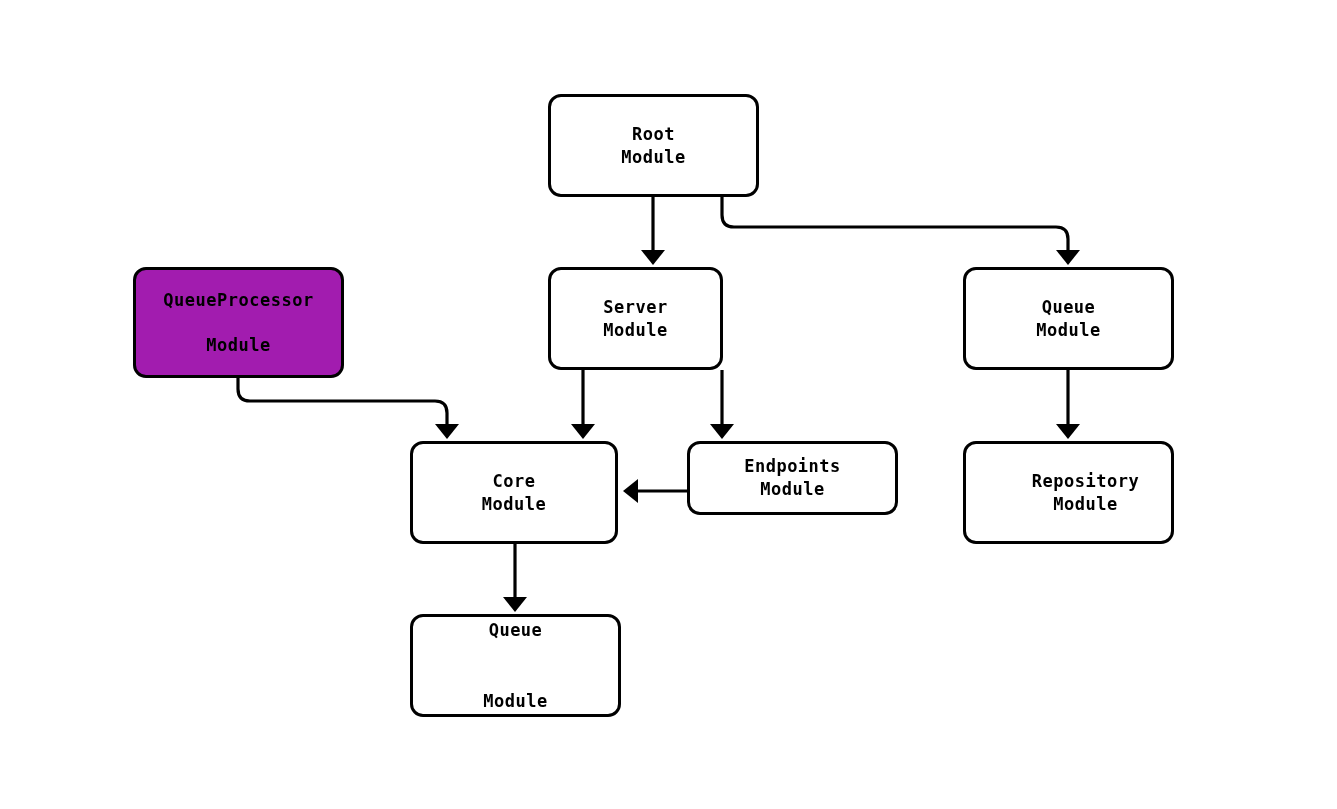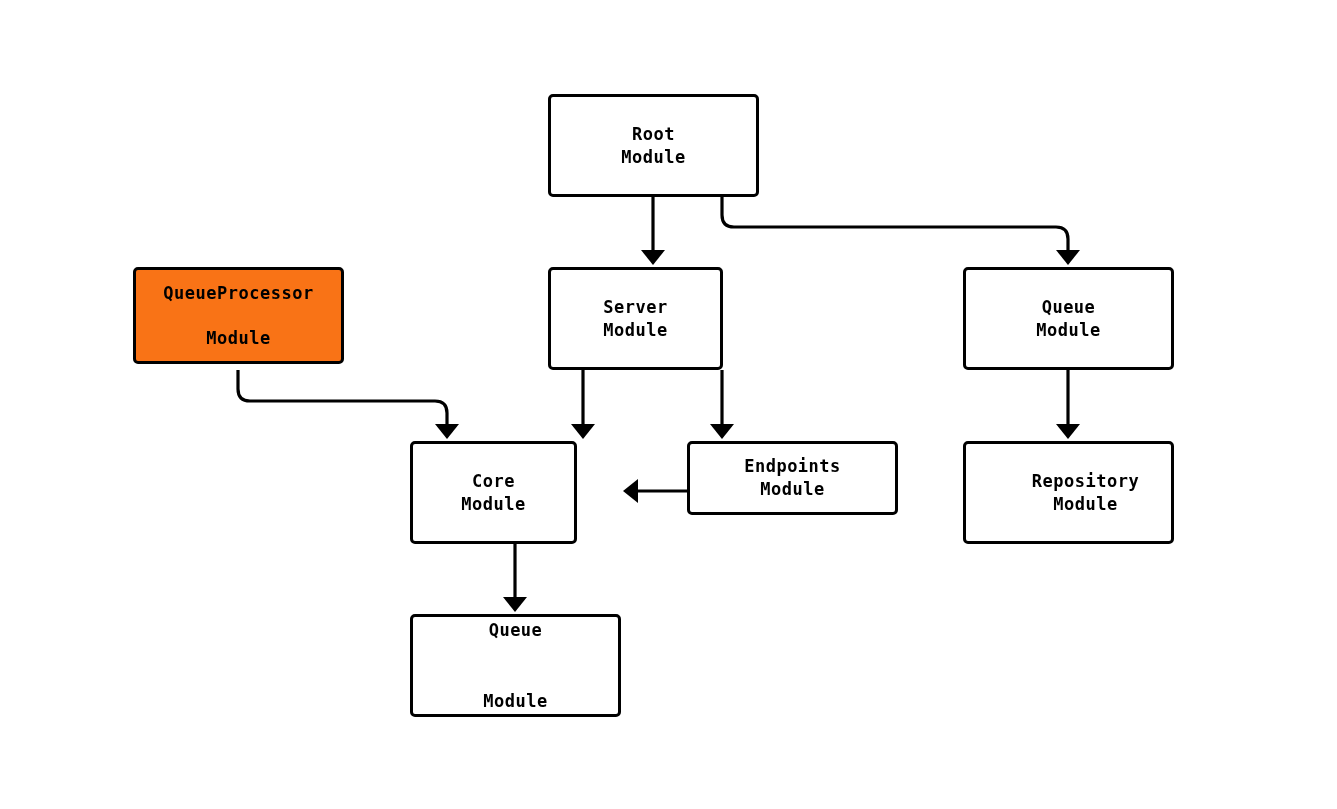--- a/index.html
+++ b/index.html
@@ -21,21 +21,21 @@
     top: 0;
     width: 1337px;
     height: 809px;
     pointer-events: none;
   }
   .node {
     position: absolute;
     box-sizing: border-box;
     background: #ffffff;
     border: 3px solid #000000;
-    border-radius: 5px;
+    border-radius: 13px;
     display: flex;
     flex-direction: column;
     align-items: center;
     justify-content: center;
     z-index: 2;
   }
   .node-line {
     font-family: "DejaVu Sans Mono", "Liberation Mono", monospace;
     font-size: 17px;
     font-weight: 700;
@@ -68,36 +68,36 @@
       <polygon points="1056,424 1080,424 1068,439" fill="#000000"></polygon>
       <path d="M 515 544 L 515 599" fill="none" stroke="#000000" stroke-width="3.2" stroke-linecap="butt" stroke-linejoin="round"></path>
       <polygon points="503,597 527,597 515,612" fill="#000000"></polygon>
     </svg>
 
   <div class="node" style="left: 548px; top: 94px; width: 211px; height: 103px; border-color: rgb(0, 0, 0); background: rgb(255, 255, 255);">
     <span class="node-line">Root</span>
     <span class="node-line">Module</span>
   </div>
 
-  <div class="node" style="left: 133px; top: 267px; width: 211px; height: 97px; border-color: rgb(0, 0, 0); background: #f97316; gap: 22px;">
+  <div class="node" style="left: 133px; top: 267px; width: 211px; height: 111px; border-color: rgb(0, 0, 0); background: #a21caf; gap: 22px;">
     <span class="node-line">QueueProcessor</span>
     <span class="node-line">Module</span>
   </div>
 
   <div class="node" style="left: 548px; top: 267px; width: 175px; height: 103px; border-color: rgb(0, 0, 0); background: rgb(255, 255, 255);">
     <span class="node-line">Server</span>
     <span class="node-line">Module</span>
   </div>
 
   <div class="node" style="left: 963px; top: 267px; width: 211px; height: 103px; border-color: rgb(0, 0, 0); background: rgb(255, 255, 255);">
     <span class="node-line">Queue</span>
     <span class="node-line">Module</span>
   </div>
 
-  <div class="node" style="left: 410px; top: 441px; width: 167px; height: 103px; border-color: rgb(0, 0, 0); background: rgb(255, 255, 255);">
+  <div class="node" style="left: 410px; top: 441px; width: 208px; height: 103px; border-color: rgb(0, 0, 0); background: rgb(255, 255, 255);">
     <span class="node-line">Core</span>
     <span class="node-line">Module</span>
   </div>
 
   <div class="node" style="left: 687px; top: 441px; width: 211px; height: 74px; border-color: rgb(0, 0, 0); background: rgb(255, 255, 255);">
     <span class="node-line">Endpoints</span>
     <span class="node-line">Module</span>
   </div>
 
   <div class="node" style="left: 963px; top: 441px; width: 211px; height: 103px; border-color: rgb(0, 0, 0); background: rgb(255, 255, 255); padding-left: 34px;">

